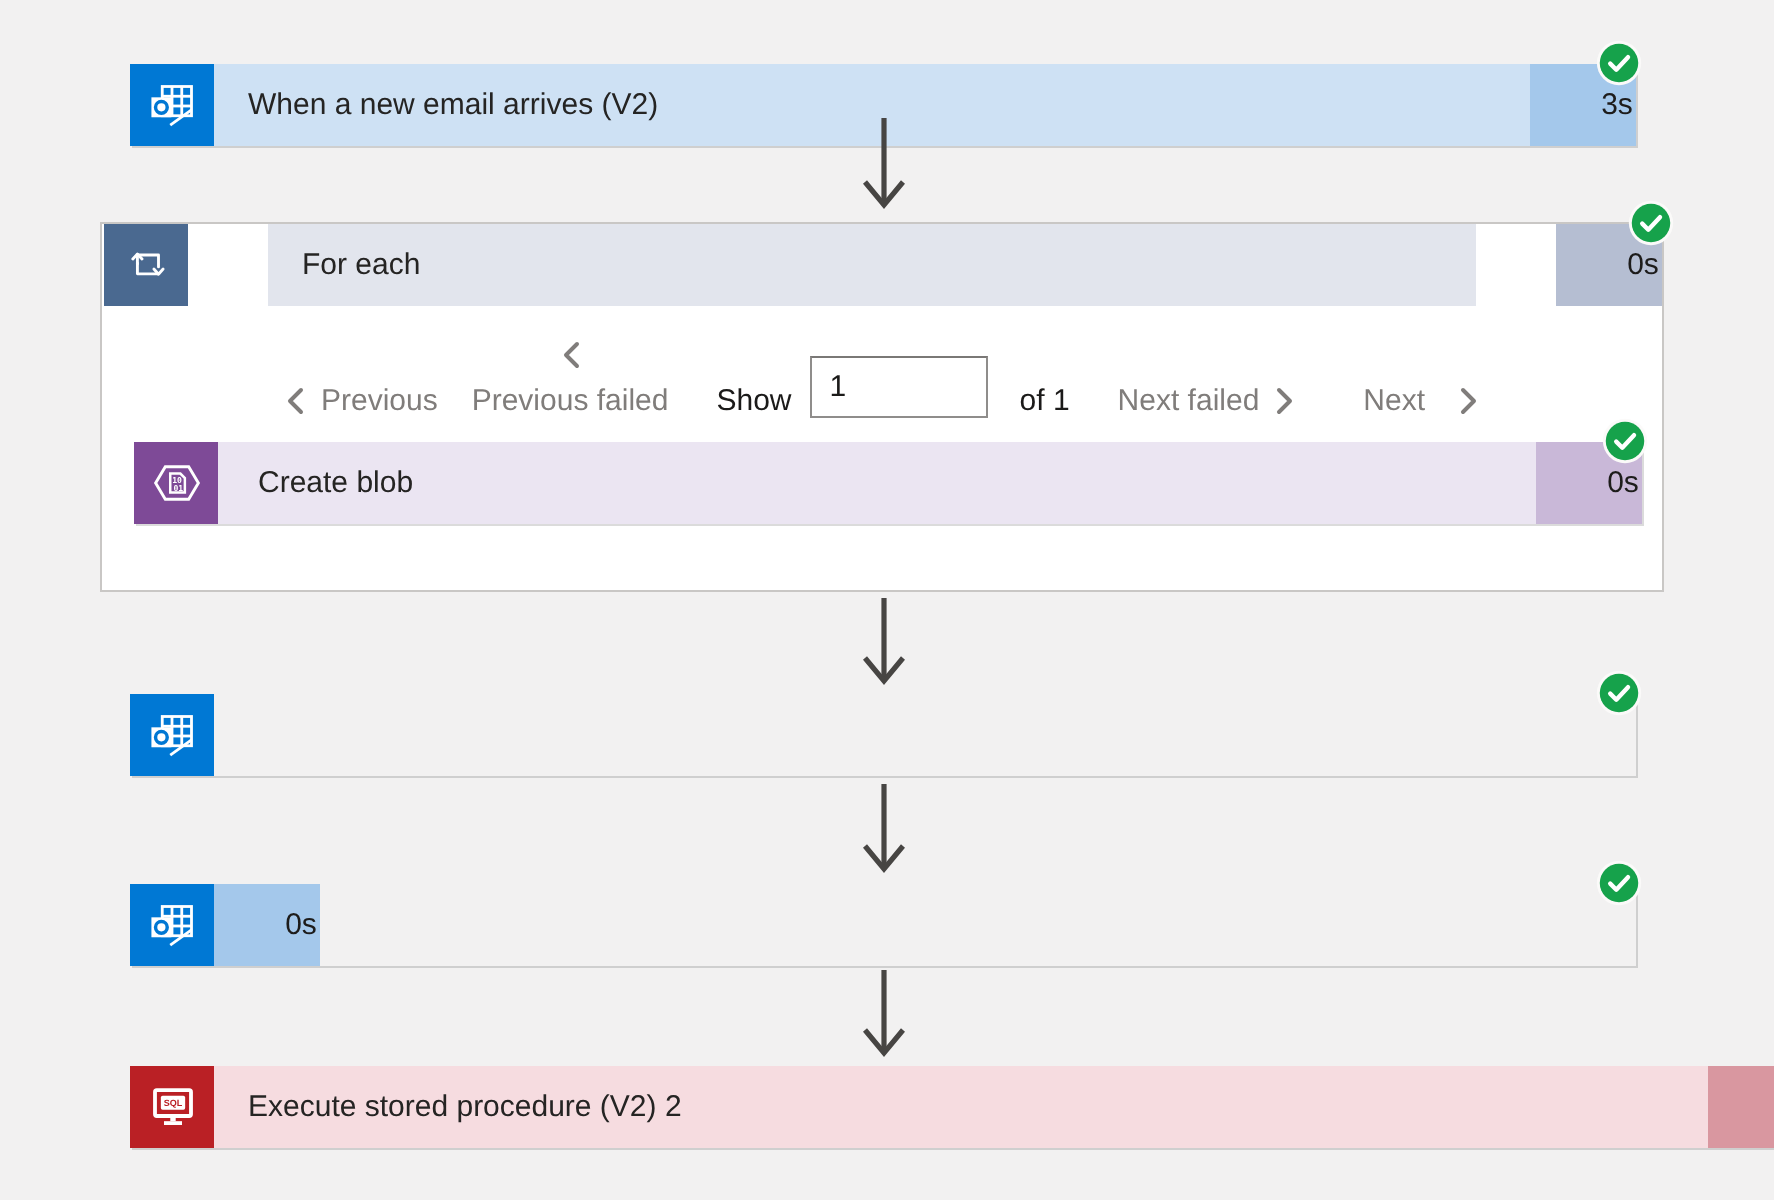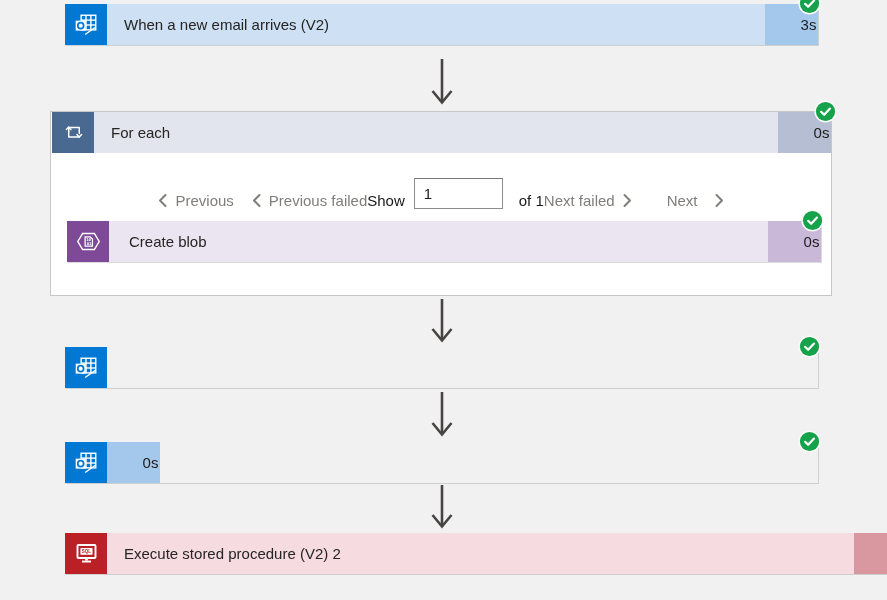--- a/index.html
+++ b/index.html
@@ -97,22 +97,22 @@
     display: inline-flex;
     align-items: center;
     gap: 7px;
     color: var(--muted_text);
     cursor: pointer;
     background: none; border: none;
     font-size: 15px;
     font-family: "Liberation Sans", sans-serif;
   }
   .page-link svg { display: block; }
-  .pg-gap-sm { margin-left: 17px; }
-  .pg-gap-md { }
+  .pg-gap-sm { margin-left: 17px; flex-direction: column; }
+  .pg-gap-md { margin-left: 24px; }
   .pg-gap-lg { margin-left: 34px; gap: 16px; }
   .show-label, .of-label { color: #1b1a19; }
   .page-input {
     width: 89px; height: 31px;
     margin-left: 9px;
     border: 1px solid #8f8d8b;
     border-top-color: #7a7876;
     background: #fff;
     font-size: 15px;
     font-family: "Liberation Sans", sans-serif;
@@ -130,21 +130,21 @@
     width: 26px;
     left: 429px;
   }
   .arrow svg { display: block; }
 </style>
 </head>
 <body>
 
 <div class="canvas">
 
-  <div class="step-row theme-blue" style="left:65px; top:4px; width:753px;">
+  <div class="step-row theme-blue" style="left:65px; top:32px; width:753px;">
     <div class="icon-box">
       <svg width="26" height="26" viewBox="0 0 24 24">
         <g fill="none" stroke="#fff" stroke-width="1.3">
           <rect x="7.5" y="3" width="13.5" height="13.5"></rect>
           <line x1="12" y1="3" x2="12" y2="16.5"></line>
           <line x1="16.5" y1="3" x2="16.5" y2="16.5"></line>
           <line x1="7.5" y1="7.5" x2="21" y2="7.5"></line>
           <line x1="7.5" y1="12" x2="21" y2="12"></line>
           <line x1="21" y1="13.8" x2="11.2" y2="20.8"></line>
         </g>
@@ -165,21 +165,21 @@
 
   <div class="arrow" style="top:59px;">
     <svg width="26" height="48" viewBox="0 0 26 48">
       <line x1="13" y1="0" x2="13" y2="42" style="stroke:var(--arrow_gray)" stroke-width="2.6"></line>
       <path d="M3.5,32 L13,43.5 L22.5,32" fill="none" style="stroke:var(--arrow_gray)" stroke-width="2.6"></path>
     </svg>
   </div>
 
   <div class="foreach-box">
 
-    <div class="step-row theme-slate foreach-header" style="box-shadow:none;">
+    <div class="step-row theme-slate foreach-header" style="box-shadow:none;gap:40px;">
       <div class="icon-box">
         <svg width="23" height="23" viewBox="0 0 24 24">
           <g fill="none" stroke="#fff" stroke-width="1.5" stroke-linecap="round" stroke-linejoin="round">
             <path d="M7,11.5 V6.8 H18 V13"></path>
             <path d="M18,16.6 H7 V11"></path>
             <path d="M4.6,8.9 L7,6.3 L9.4,8.9"></path>
             <path d="M15.6,14.1 L18,16.8 L20.4,14.1"></path>
           </g>
         </svg>
       </div>

